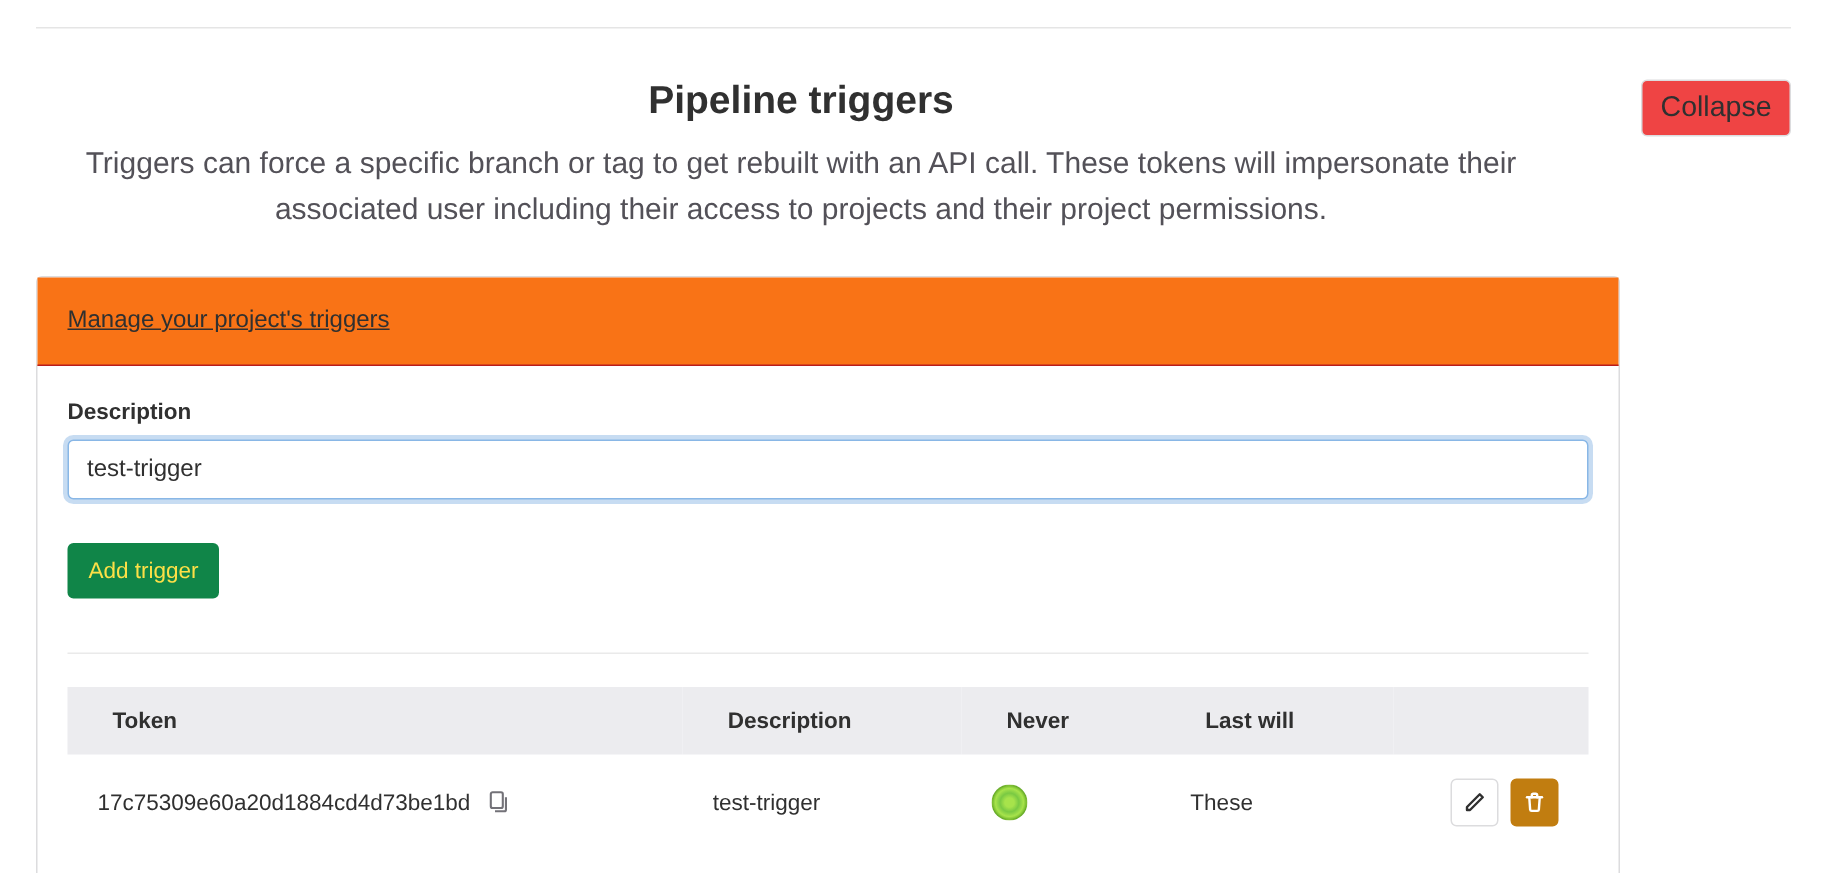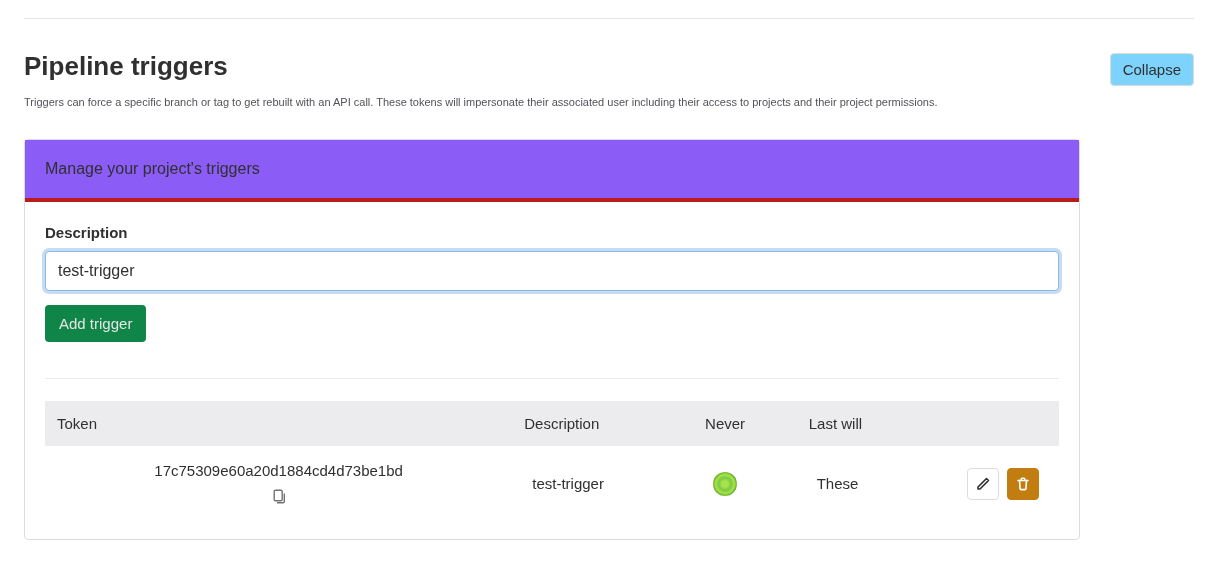--- a/index.html
+++ b/index.html
@@ -16,55 +16,56 @@
   }
   .top-divider {
     border-top: 1px solid #e5e5e5;
     margin: 18px 0 24px 0;
   }
   .header-row {
     display: flex;
     justify-content: space-between;
     align-items: flex-start;
   }
-  .title-block { max-width: 1020px; }
+  .title-block { max-width: 1020px; text-align: center; }
   h2 {
     font-size: 26px;
     font-weight: 600;
     margin: 8px 0 12px 0;
     color: #303030;
   }
   .subtitle {
-    font-size: 11px;
+    font-size: 20px;
     color: #535158;
     line-height: 1.55;
     margin: 0;
   }
   .collapse-btn {
-    background: #7dd3fc;
+    background: #ef4444;
     border: 1px solid #dcdcde;
     border-radius: 4px;
     padding: 7px 12px;
-    font-size: 15px;
+    font-size: 19px;
     color: #303030;
     cursor: pointer;
     margin-top: 10px;
   }
   .panel {
     border: 1px solid #dcdcde;
     border-radius: 4px;
     margin-top: 28px;
     width: 1056px;
   }
   .panel-header {
-    background: #8b5cf6;
+    background: #f97316;
     padding: 20px 20px;
     font-size: 16px;
-    border-bottom: 4px solid #b91c1c;
-    color: #303030;
+    border-bottom: 1px solid #b91c1c;
+    color: #303030;
+    text-decoration: underline;
   }
   .panel-body {
     padding: 22px 20px 18px 20px;
   }
   .field-label {
     font-weight: 600;
     font-size: 15px;
     display: block;
     margin-bottom: 10px;
   }
@@ -72,56 +73,55 @@
     width: 100%;
     font-size: 16px;
     padding: 10px 12px;
     border: 1px solid #89b7e6;
     border-radius: 4px;
     outline: none;
     box-shadow: 0 0 0 3px rgba(31,117,203,0.25);
     color: #303030;
   }
   .add-btn {
-    margin-top: 14px;
+    margin-top: 29px;
     background: #108548;
-    color: #e5e5e5;
+    color: #fde047;
     border: none;
     border-radius: 4px;
     padding: 10px 14px;
     font-size: 15px;
     cursor: pointer;
   }
   .panel-divider {
     border: none;
     border-top: 1px solid #eaeaea;
     margin: 36px 0 22px 0;
   }
   table {
     width: 100%;
     border-collapse: collapse;
     table-layout: auto;
   }
   thead th {
     text-align: left;
     background: #ececef;
-    font-weight: 400;
-    font-size: 15px;
-    padding: 14px 12px;
+    font-weight: 700;
+    font-size: 15px;
+    padding: 14px 30px;
   }
   tbody td {
     padding: 16px 20px;
     font-size: 15px;
     vertical-align: middle;
   }
   .token-cell {
     display: flex;
     align-items: center;
     gap: 10px;
-    flex-direction: column;
   }
   .token-text {
     font-family: -apple-system, BlinkMacSystemFont, "Segoe UI", Helvetica, Arial, sans-serif;
   }
   .copy-icon {
     width: 16px;
     height: 16px;
     cursor: pointer;
     color: #737278;
   }

